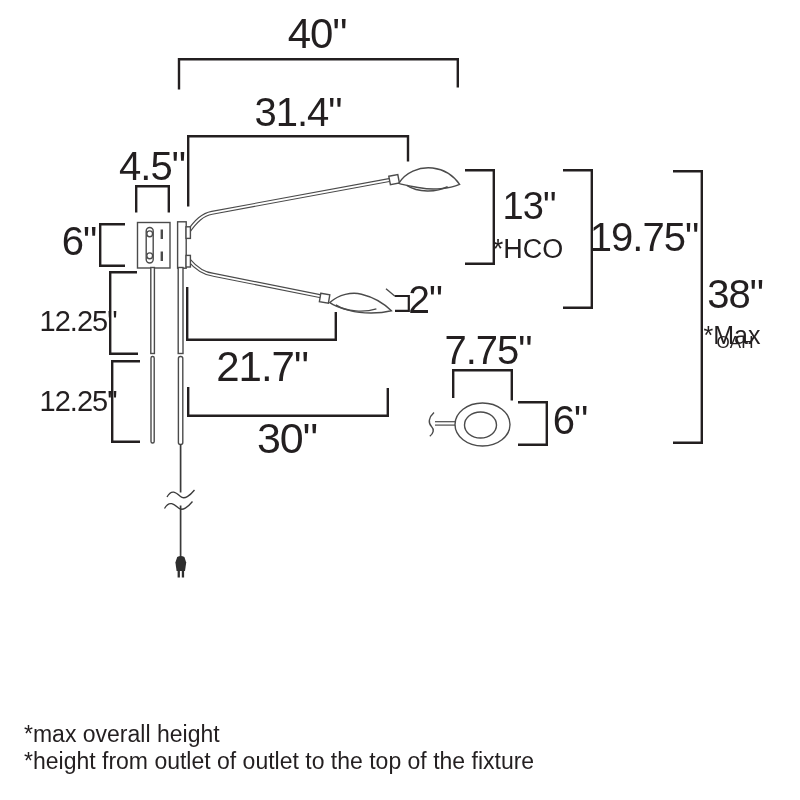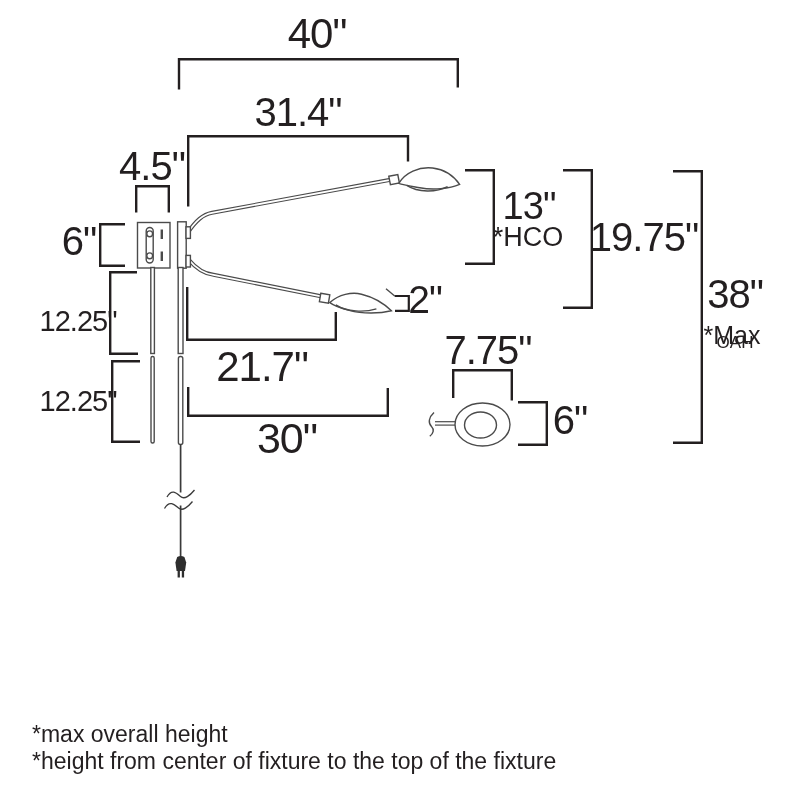--- a/index.html
+++ b/index.html
@@ -10,21 +10,21 @@
     overflow:hidden;
   }
   .canvas svg{position:absolute;left:0;top:0;}
   .dim{
     position:absolute;transform:translate(-50%,-50%);
     color:var(--text,#231f20);white-space:nowrap;line-height:1;
     letter-spacing:-1px;font-weight:500;
   }
   .note{letter-spacing:0;font-weight:400;}
   .footnote{
-    position:absolute;left:32px;color:var(--text,#231f20);
+    position:absolute;left:24px;color:var(--text,#231f20);
     font-size:23px;line-height:1.2;white-space:nowrap;font-weight:400;text-align:right;
   }
   .dimline{fill:none;stroke:var(--dim-line,#231f20);stroke-width:2.4;}
   .tick{fill:none;stroke:var(--dim-line,#231f20);stroke-width:2.2;}
   .fix{fill:#ffffff;stroke:var(--fix-line,#4b4b4b);stroke-width:1.4;}
   .fixline{fill:none;stroke:var(--fix-line,#4b4b4b);stroke-width:1.4;}
   .tube{fill:none;stroke:var(--fix-line,#4b4b4b);stroke-width:4;}
   .tube-core{fill:none;stroke:#ffffff;stroke-width:1.8;}
   .stem{fill:none;stroke:var(--fix-line,#4b4b4b);stroke-width:4.6;}
   .stem-core{fill:none;stroke:#ffffff;stroke-width:2.2;}
@@ -125,29 +125,29 @@
         <ellipse class="fixline" cx="480.5" cy="425" rx="16" ry="13"></ellipse>
       </g>
     </g>
   </svg>
 
   <div class="dim" style="left:317px;top:34px;font-size:42px">40"</div>
   <div class="dim" style="left:298px;top:112px;font-size:40px">31.4"</div>
   <div class="dim" style="left:152px;top:166px;font-size:40px">4.5"</div>
   <div class="dim" style="left:79px;top:241px;font-size:40px">6"</div>
   <div class="dim" style="left:529px;top:206px;font-size:38px">13"</div>
-  <div class="dim note" style="left:528px;top:237px;font-size:27px">*HCO</div>
+  <div class="dim note" style="left:528px;top:249px;font-size:27px">*HCO</div>
   <div class="dim" style="left:644px;top:237px;font-size:40px">19.75"</div>
   <div class="dim" style="left:425px;top:299px;font-size:39px">2"</div>
   <div class="dim" style="left:735px;top:294px;font-size:40px">38"</div>
   <div class="dim note" style="left:732px;top:335px;font-size:25px">*Max</div>
   <div class="dim note" style="left:735px;top:342px;font-size:17px">OAH</div>
   <div class="dim" style="left:78px;top:321px;font-size:29px">12.25"</div>
   <div class="dim" style="left:78px;top:401px;font-size:29px">12.25"</div>
   <div class="dim" style="left:262px;top:367px;font-size:42px">21.7"</div>
   <div class="dim" style="left:287px;top:438px;font-size:43px">30"</div>
   <div class="dim" style="left:488px;top:350px;font-size:40px">7.75"</div>
   <div class="dim" style="left:570px;top:420px;font-size:40px">6"</div>
 
   <div class="footnote" style="top:721px">*max overall height</div>
-  <div class="footnote" style="top:748px">*height from center of fixture to the top of the fixture</div>
+  <div class="footnote" style="top:748px">*height from outlet of outlet to the top of the fixture</div>
 
 </div>
 
 </body></html>

